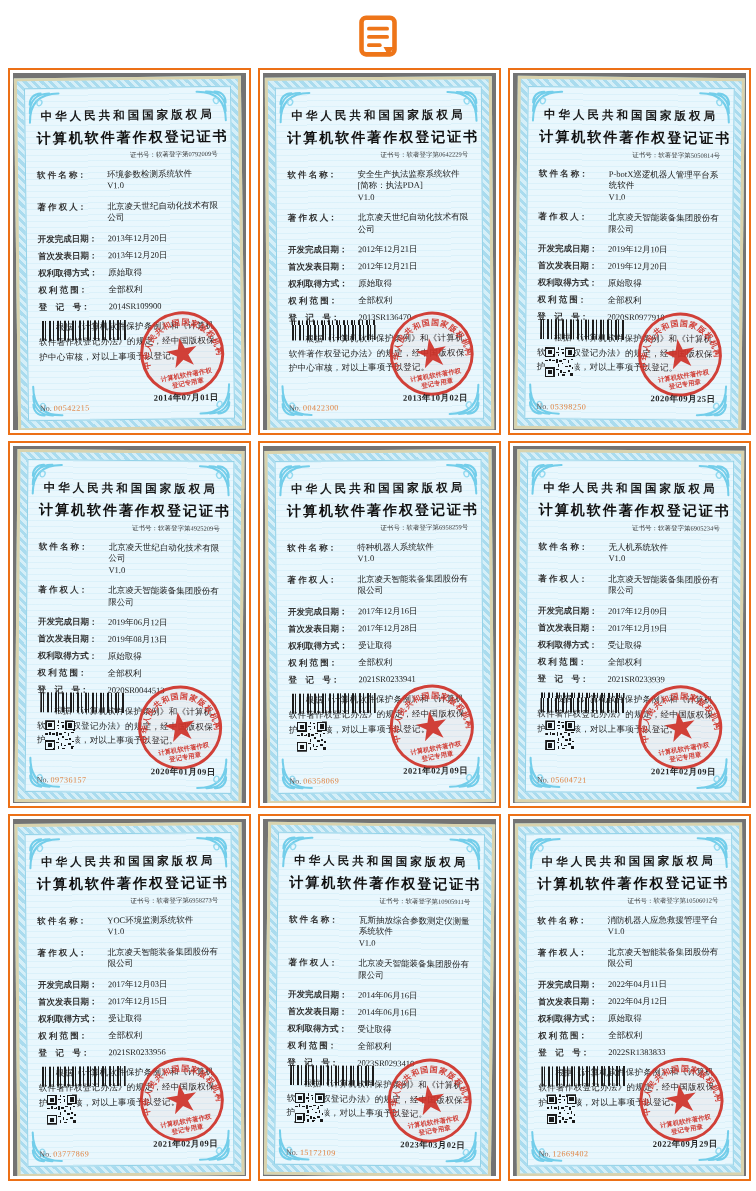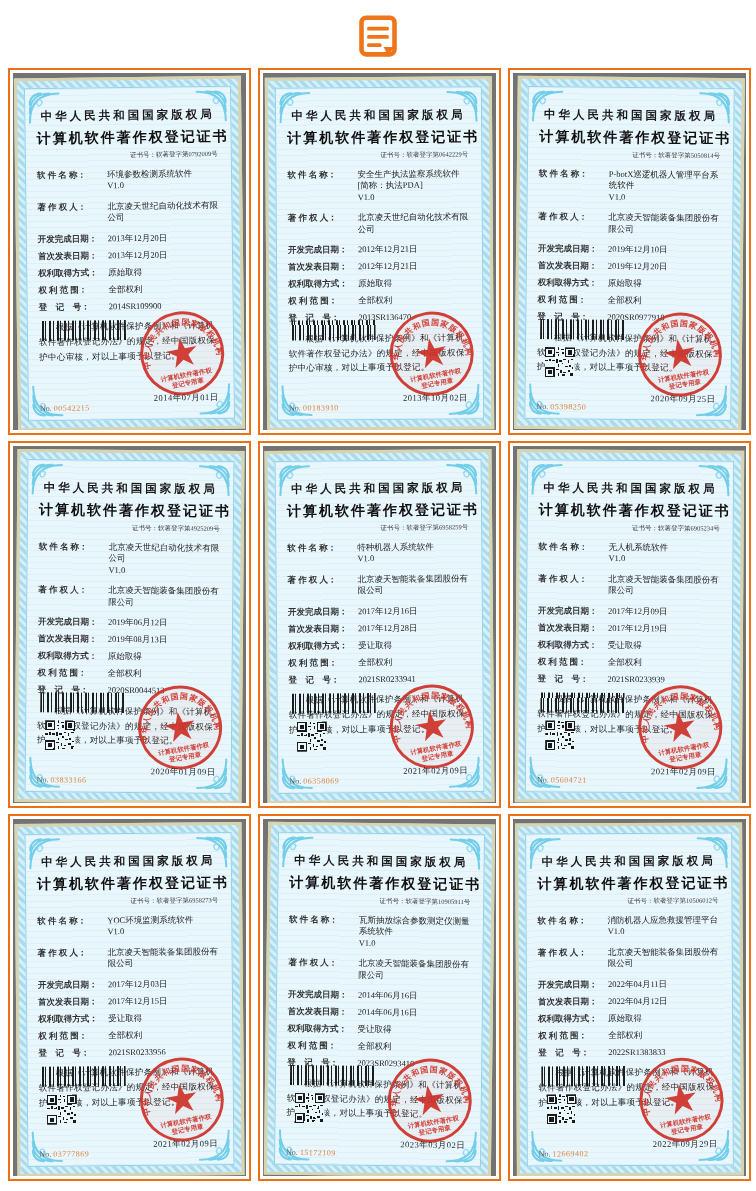--- a/index.html
+++ b/index.html
@@ -42,21 +42,21 @@
     margin-top:7px; letter-spacing:.3px; }
   .bottom-zone { position:absolute; left:11px; right:7px; bottom:6px; height:95px; }
   .barcode { position:absolute; left:3px; top:2px; width:84px; height:20px;
     background:repeating-linear-gradient(90deg,#1c1c1c 0 2px,transparent 2px 3px,#1c1c1c 3px 4px,transparent 4px 7px,#1c1c1c 7px 9px,transparent 9px 11px,#1c1c1c 11px 12px,transparent 12px 15px); }
   .qr { position:absolute; left:8px; top:30px; width:30px; height:30px; }
   .serial { position:absolute; left:0; bottom:1px; font-size:8px; color:#555; }
   .serial .num { color:#e0823f; letter-spacing:.5px; }
   .seal { position:absolute; right:-2px; top:-10px; width:92px; height:92px;
     opacity:.92; transform:rotate(-10deg); }
   .seal-date { position:absolute; right:8px; bottom:8px; font-size:8.5px;
-    color:#222; letter-spacing:.5px; font-weight:normal; }
+    color:#222; letter-spacing:.5px; font-weight:bold; }
   .hidden-defs { position:absolute; width:0; height:0; }
 </style>
 </head>
 <body>
 
 <svg class="hidden-defs" aria-hidden="true">
   <defs>
     <path id="sealArc" d="M 13,56 A 37,37 0 1 1 87,56" fill="none"></path>
   </defs>
 </svg>
@@ -224,21 +224,21 @@
               <text font-size="8.6" fill="#cf3128" font-weight="bold" letter-spacing="1">
                 <textPath href="#sealArc" startOffset="50%" text-anchor="middle">中华人民共和国国家版权机构</textPath>
               </text>
               <path d="M50 33 L53.9 45 L66.5 45 L56.3 52.4 L60.2 64.4 L50 57 L39.8 64.4 L43.7 52.4 L33.5 45 L46.1 45 Z" fill="#cf3128"></path>
               <text x="50" y="76" text-anchor="middle" font-size="7" fill="#cf3128" font-weight="bold">计算机软件著作权</text>
               <text x="50" y="85" text-anchor="middle" font-size="7" fill="#cf3128" font-weight="bold">登记专用章</text>
             </svg>
             <div class="seal-date">2013年10月02日</div>
             <div class="serial">
               <span>No.</span>
-              <span class="num">00183910</span>
+              <span class="num">00422300</span>
             </div>
           </div>
         </div>
       </div>
     </div>
   </div>
     <div class="card">
     <div class="scan">
       <div class="cert" style="--rot: 0.6deg;">
         <div class="cert-inner">
@@ -402,21 +402,21 @@
               <text font-size="8.6" fill="#cf3128" font-weight="bold" letter-spacing="1">
                 <textPath href="#sealArc" startOffset="50%" text-anchor="middle">中华人民共和国国家版权机构</textPath>
               </text>
               <path d="M50 33 L53.9 45 L66.5 45 L56.3 52.4 L60.2 64.4 L50 57 L39.8 64.4 L43.7 52.4 L33.5 45 L46.1 45 Z" fill="#cf3128"></path>
               <text x="50" y="76" text-anchor="middle" font-size="7" fill="#cf3128" font-weight="bold">计算机软件著作权</text>
               <text x="50" y="85" text-anchor="middle" font-size="7" fill="#cf3128" font-weight="bold">登记专用章</text>
             </svg>
             <div class="seal-date">2020年01月09日</div>
             <div class="serial">
               <span>No.</span>
-              <span class="num">03833166</span>
+              <span class="num">09736157</span>
             </div>
           </div>
         </div>
       </div>
     </div>
   </div>
     <div class="card">
     <div class="scan">
       <div class="cert" style="--rot: -0.5deg;">
         <div class="cert-inner">

